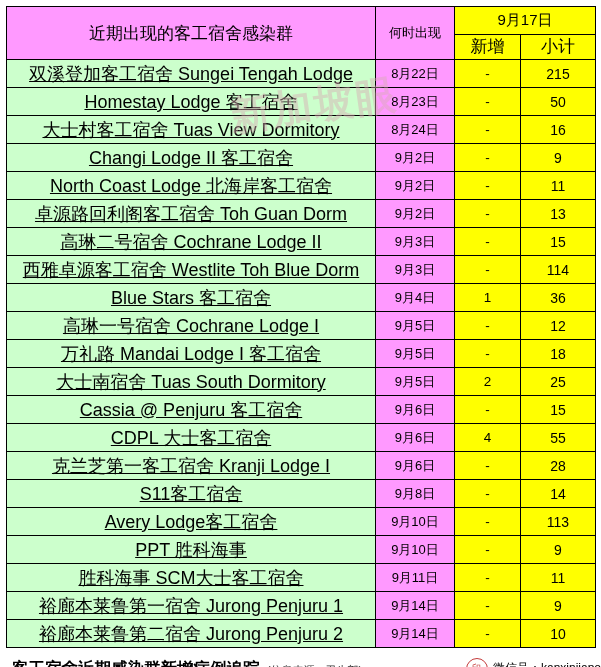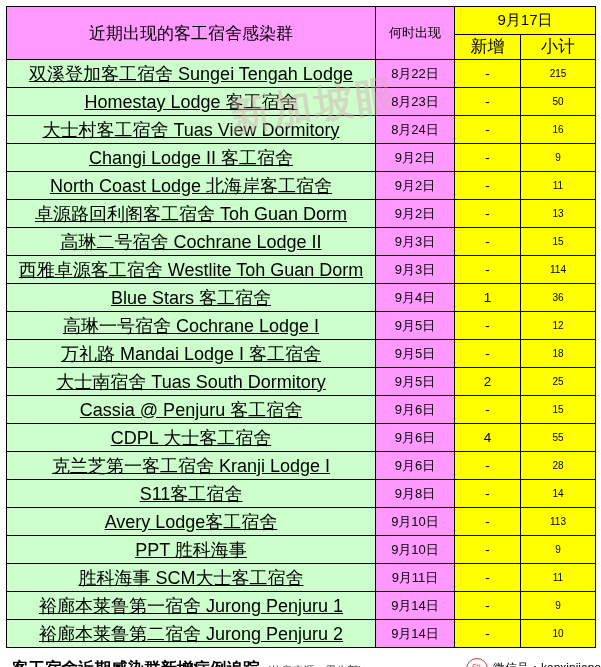--- a/index.html
+++ b/index.html
@@ -95,21 +95,21 @@
     color: #000;
   }
   .cell-new {
     background: #ffff00;
     font-size: 13.5px;
     height: 27px;
     color: #000;
   }
   .cell-total {
     background: #ffff00;
-    font-size: 10px;
+    font-size: 14px;
     height: 27px;
     color: #000;
     margin-left: 24px;
   }
   .footer {
     position: relative;
     width: 589px;
     margin-left: 6px;
     margin-top: 5px;
     height: 34px;
@@ -215,21 +215,21 @@
         <td class="cell-new">-</td>
         <td class="cell-total">13</td>
       </tr>
       <tr>
         <td class="cell-name">高琳二号宿舍 Cochrane Lodge II</td>
         <td class="cell-date">9月3日</td>
         <td class="cell-new">-</td>
         <td class="cell-total">15</td>
       </tr>
       <tr>
-        <td class="cell-name">西雅卓源客工宿舍 Westlite Toh Guan Dorm</td>
+        <td class="cell-name">西雅卓源客工宿舍 Westlite Toh Blue Dorm</td>
         <td class="cell-date">9月3日</td>
         <td class="cell-new">-</td>
         <td class="cell-total">114</td>
       </tr>
       <tr>
         <td class="cell-name">Blue Stars 客工宿舍</td>
         <td class="cell-date">9月4日</td>
         <td class="cell-new">1</td>
         <td class="cell-total">36</td>
       </tr>

